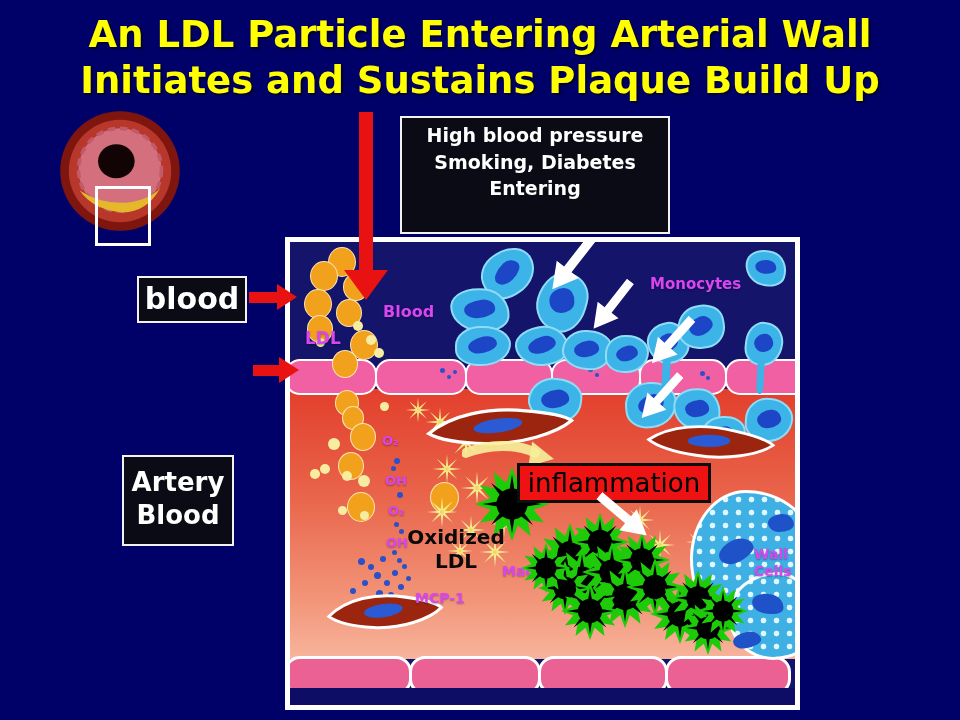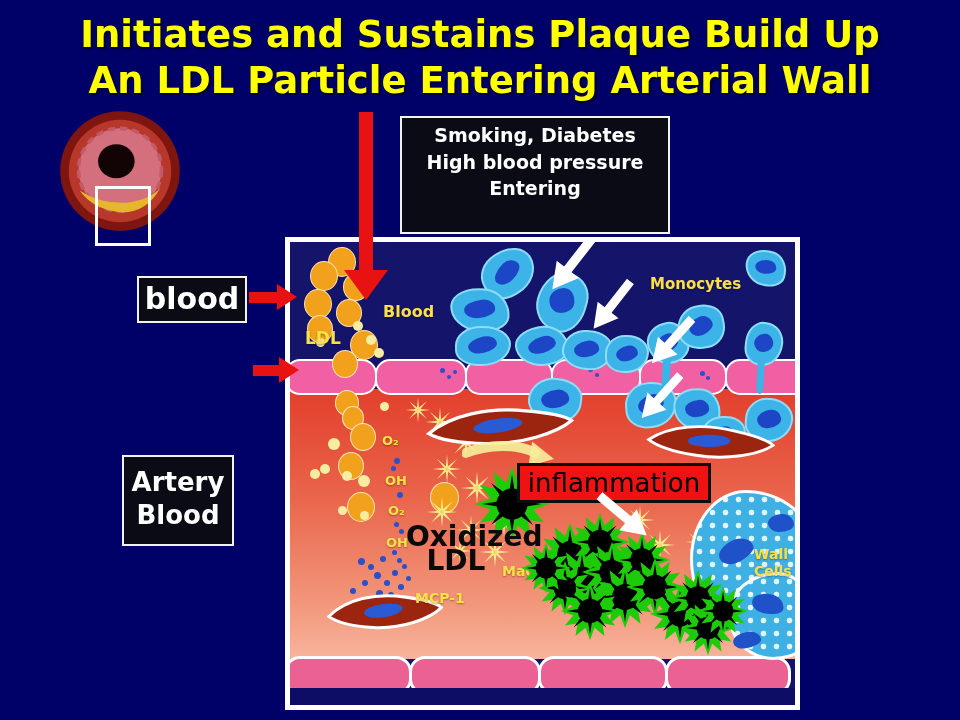--- a/index.html
+++ b/index.html
@@ -14,52 +14,52 @@
   #arterybox{left:122px;top:455px;width:108px;height:78px;font-size:26px;line-height:33px;padding-top:9px;}
   .shaft{position:absolute;background:#e81212;}
   .rarrow{z-index:20;}
   .diagram{left:285px;top:237px;width:505px;height:463px;border:5px solid #fff;background:#14146a;overflow:hidden;z-index:1;}
   .wall{left:0;top:147px;width:505px;height:270px;background:linear-gradient(180deg,#e23f2c,#e9654b 40%,#f29579 78%,#f7b49c);z-index:1;}
   .endorow{left:-3px;top:117px;width:514px;height:34px;display:flex;z-index:2;}
   .endocell{height:32px;background:#f160a2;border:2.5px solid #fff;border-radius:15px;margin-left:-2px;position:relative;flex:none;}
   .bottomrow{left:-3px;top:414px;width:514px;height:34px;display:flex;z-index:2;}
   .bottomcell{height:33px;background:#eb6193;border:3px solid #fff;border-radius:16px;margin-left:-3px;flex:none;}
   .bottomband{left:0;top:446px;width:505px;height:17px;background:#0d0d66;z-index:2;}
-  .dlabel{position:absolute;color:#fde047;font-weight:bold;z-index:6;text-shadow:0 1px 2px rgba(0,0,0,.35);}
+  .dlabel{position:absolute;color:#d946ef;font-weight:bold;z-index:6;text-shadow:0 1px 2px rgba(0,0,0,.35);}
   .inflambox{position:absolute;left:227px;top:221px;width:188px;height:34px;background:#ee1212;border:3px solid #0d0d0d;z-index:5;color:#000;font-size:26px;line-height:34px;text-align:center;font-weight:normal;text-shadow:none;}
   .mono{position:absolute;background:#3cb4e8;border:2.5px solid #8edcf5;z-index:3;}
   .mononuc{position:absolute;background:#1c46c6;border-radius:60% 40% 55% 45%/50% 55% 45% 50%;transform:rotate(-12deg);}
   .foam{position:absolute;background-color:#3fb0e4;background-image:radial-gradient(#dff7ff 2.5px,rgba(0,0,0,0) 3.2px);background-size:13px 13px;border:3px solid #fff;z-index:3;}
   .foamnuc{position:absolute;background:#1f51c8;border-radius:55% 45% 60% 40%/50% 60% 40% 50%;z-index:3;}
 </style>
 </head>
 <body>
 
 <div id="slide">
 
   <div class="abs title">
+    <div>An LDL Particle Entering Arterial Wall</div>
     <div>Initiates and Sustains Plaque Build Up</div>
-    <div>An LDL Particle Entering Arterial Wall</div>
   </div>
 
   <div class="abs" style="left:58px;top:110px;width:124px;height:122px;z-index:4">
     <svg viewBox="0 0 100 100" width="124" height="122">
       <circle cx="50" cy="50" r="49" fill="#7e150e"></circle>
       <circle cx="50" cy="50" r="42" fill="#b8372b"></circle>
       <circle cx="50" cy="49" r="34" fill="#d4707e"></circle>
       <circle cx="50" cy="49" r="34" fill="none" stroke="#c25a6a" stroke-width="3" stroke-dasharray="6 4"></circle>
       <path d="M17,66 Q28,82 52,84 Q72,84 83,64 Q74,74 55,76 Q33,77 17,66 Z" fill="#e4b82a"></path>
       <ellipse cx="47" cy="42" rx="15" ry="14" fill="#120404"></ellipse>
     </svg>
   </div>
   <div class="abs" style="left:95px;top:186px;width:50px;height:54px;border:3px solid #fff;z-index:5"></div>
 
   <div class="abs blackbox" id="riskbox">
+    <div>High blood pressure</div>
     <div>Smoking, Diabetes</div>
-    <div>High blood pressure</div>
     <div>Entering</div>
   </div>
 
   <div class="abs rarrow" style="left:344px;top:112px;width:44px;height:190px">
     <div class="shaft" style="left:15px;top:0;width:14px;height:160px"></div>
     <div class="abs" style="left:0;top:158px;width:0;height:0;border-left:22px solid transparent;border-right:22px solid transparent;border-top:30px solid #e81212"></div>
   </div>
 
   <div class="abs blackbox" id="bloodbox">
     <span>blood</span>
@@ -106,21 +106,21 @@
       </div>
     <div class="abs bottomband"></div>
 
     <div class="dlabel" style="left:93px;top:60px;font-size:16px">Blood</div>
     <div class="dlabel" style="left:15px;top:86px;font-size:17px">LDL</div>
     <div class="dlabel" style="left:360px;top:33px;font-size:15px">Monocytes</div>
     <div class="dlabel" style="left:92px;top:191px;font-size:13px">O₂</div>
     <div class="dlabel" style="left:95px;top:231px;font-size:13px">OH</div>
     <div class="dlabel" style="left:98px;top:261px;font-size:13px">O₂</div>
     <div class="dlabel" style="left:96px;top:293px;font-size:13px">OH</div>
-    <div class="dlabel" style="left:116px;top:283px;width:100px;font-size:28px;line-height:24px;color:#0a0a0a;text-align:center;text-shadow:none">Oxidized LDL</div>
+    <div class="dlabel" style="left:116px;top:283px;width:100px;font-size:20px;line-height:24px;color:#0a0a0a;text-align:center;text-shadow:none">Oxidized LDL</div>
     <div class="dlabel" style="left:212px;top:321px;font-size:14px;z-index:3">Macrophage</div>
     <div class="dlabel" style="left:464px;top:304px;width:60px;font-size:14px;line-height:17px">Wall Cells</div>
     <div class="dlabel" style="left:125px;top:348px;font-size:14px">MCP-1</div>
     <div class="inflambox">
       <span>inflammation</span>
     </div>
   <div style="position: absolute; left: 38px; top: 5px; width: 26px; height: 28.08px; background: rgb(242, 161, 28); border-radius: 50%; border: 1.5px solid rgba(255, 246, 214, 0.8); z-index: 3;"></div>
       <div style="position: absolute; left: 20px; top: 19px; width: 26px; height: 28.08px; background: rgb(242, 161, 28); border-radius: 50%; border: 1.5px solid rgba(255, 246, 214, 0.8); z-index: 3;"></div>
       <div style="position: absolute; left: 53px; top: 31px; width: 24px; height: 25.92px; background: rgb(242, 161, 28); border-radius: 50%; border: 1.5px solid rgba(255, 246, 214, 0.8); z-index: 3;"></div>
       <div style="position: absolute; left: 14px; top: 47px; width: 26px; height: 28.08px; background: rgb(242, 161, 28); border-radius: 50%; border: 1.5px solid rgba(255, 246, 214, 0.8); z-index: 3;"></div>

